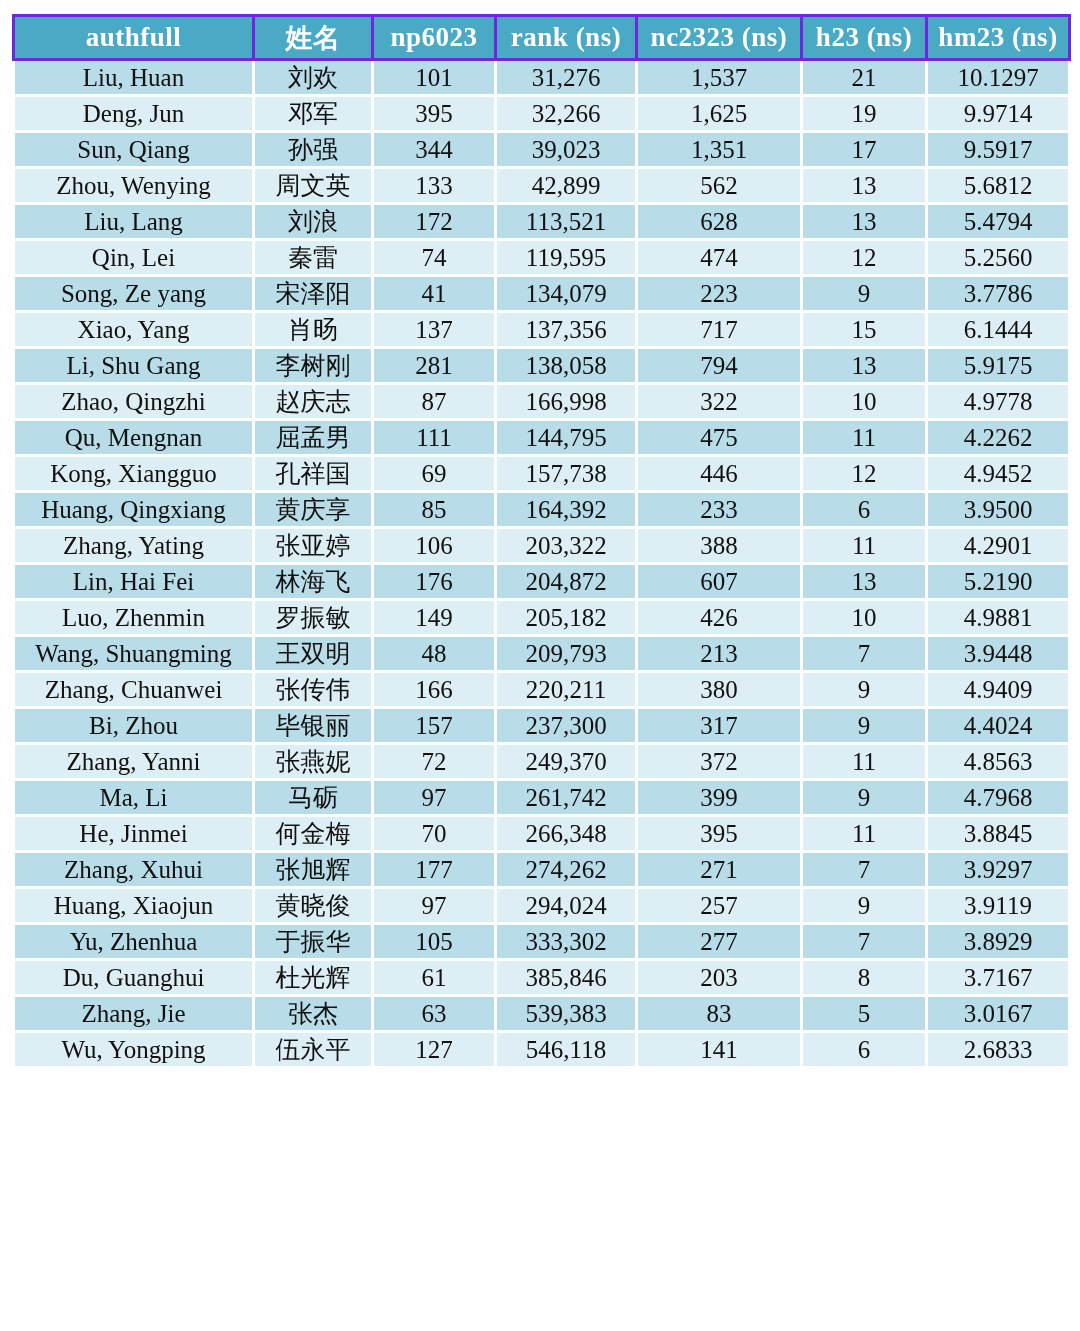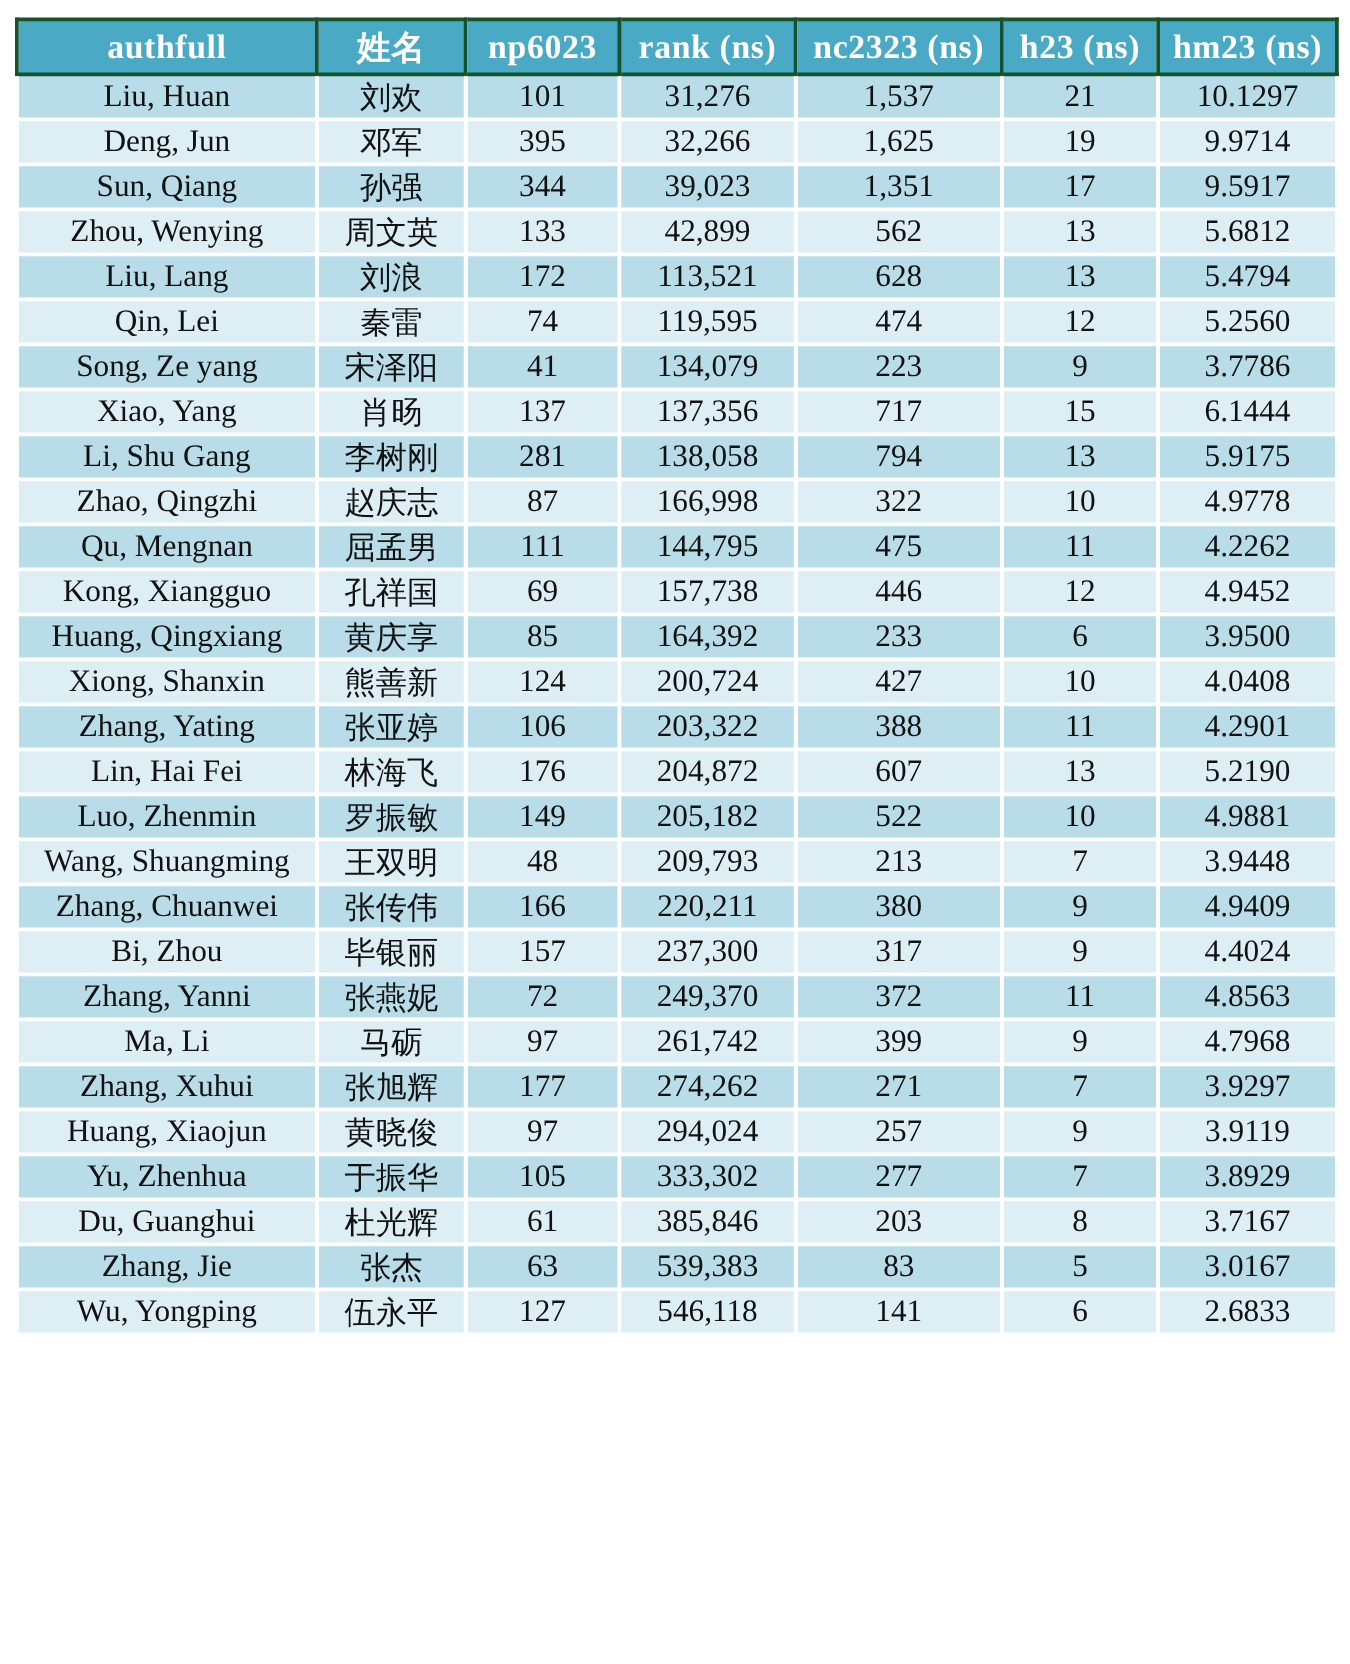--- a/index.html
+++ b/index.html
@@ -28,21 +28,21 @@
   table.ranking col:nth-child(5) { width: 165px; }
   table.ranking col:nth-child(6) { width: 125px; }
   table.ranking col:nth-child(7) { width: 143px; }
   table.ranking th {
     background: #4AA9C4;
     color: #ffffff;
     font-weight: bold;
     font-size: 27px;
     height: 41px;
     padding: 0;
-    border: 3px solid #14532d;
+    border: 3px solid #6d28d9;
     text-align: center;
     vertical-align: middle;
     letter-spacing: 0.5px;
     white-space: nowrap;
     overflow: hidden;
   }
   table.ranking td {
     font-size: 25px;
     color: #111111;
     height: 32.2px;
@@ -193,29 +193,20 @@
         <tr>
           <td>Huang, Qingxiang</td>
           <td>黄庆享</td>
           <td>85</td>
           <td>164,392</td>
           <td>233</td>
           <td>6</td>
           <td>3.9500</td>
         </tr>
         <tr>
-          <td>Xiong, Shanxin</td>
-          <td>熊善新</td>
-          <td>124</td>
-          <td>200,724</td>
-          <td>427</td>
-          <td>10</td>
-          <td>4.0408</td>
-        </tr>
-        <tr>
           <td>Zhang, Yating</td>
           <td>张亚婷</td>
           <td>106</td>
           <td>203,322</td>
           <td>388</td>
           <td>11</td>
           <td>4.2901</td>
         </tr>
         <tr>
           <td>Lin, Hai Fei</td>
@@ -224,21 +215,21 @@
           <td>204,872</td>
           <td>607</td>
           <td>13</td>
           <td>5.2190</td>
         </tr>
         <tr>
           <td>Luo, Zhenmin</td>
           <td>罗振敏</td>
           <td>149</td>
           <td>205,182</td>
-          <td>522</td>
+          <td>426</td>
           <td>10</td>
           <td>4.9881</td>
         </tr>
         <tr>
           <td>Wang, Shuangming</td>
           <td>王双明</td>
           <td>48</td>
           <td>209,793</td>
           <td>213</td>
           <td>7</td>
@@ -274,20 +265,29 @@
         <tr>
           <td>Ma, Li</td>
           <td>马砺</td>
           <td>97</td>
           <td>261,742</td>
           <td>399</td>
           <td>9</td>
           <td>4.7968</td>
         </tr>
         <tr>
+          <td>He, Jinmei</td>
+          <td>何金梅</td>
+          <td>70</td>
+          <td>266,348</td>
+          <td>395</td>
+          <td>11</td>
+          <td>3.8845</td>
+        </tr>
+        <tr>
           <td>Zhang, Xuhui</td>
           <td>张旭辉</td>
           <td>177</td>
           <td>274,262</td>
           <td>271</td>
           <td>7</td>
           <td>3.9297</td>
         </tr>
         <tr>
           <td>Huang, Xiaojun</td>

